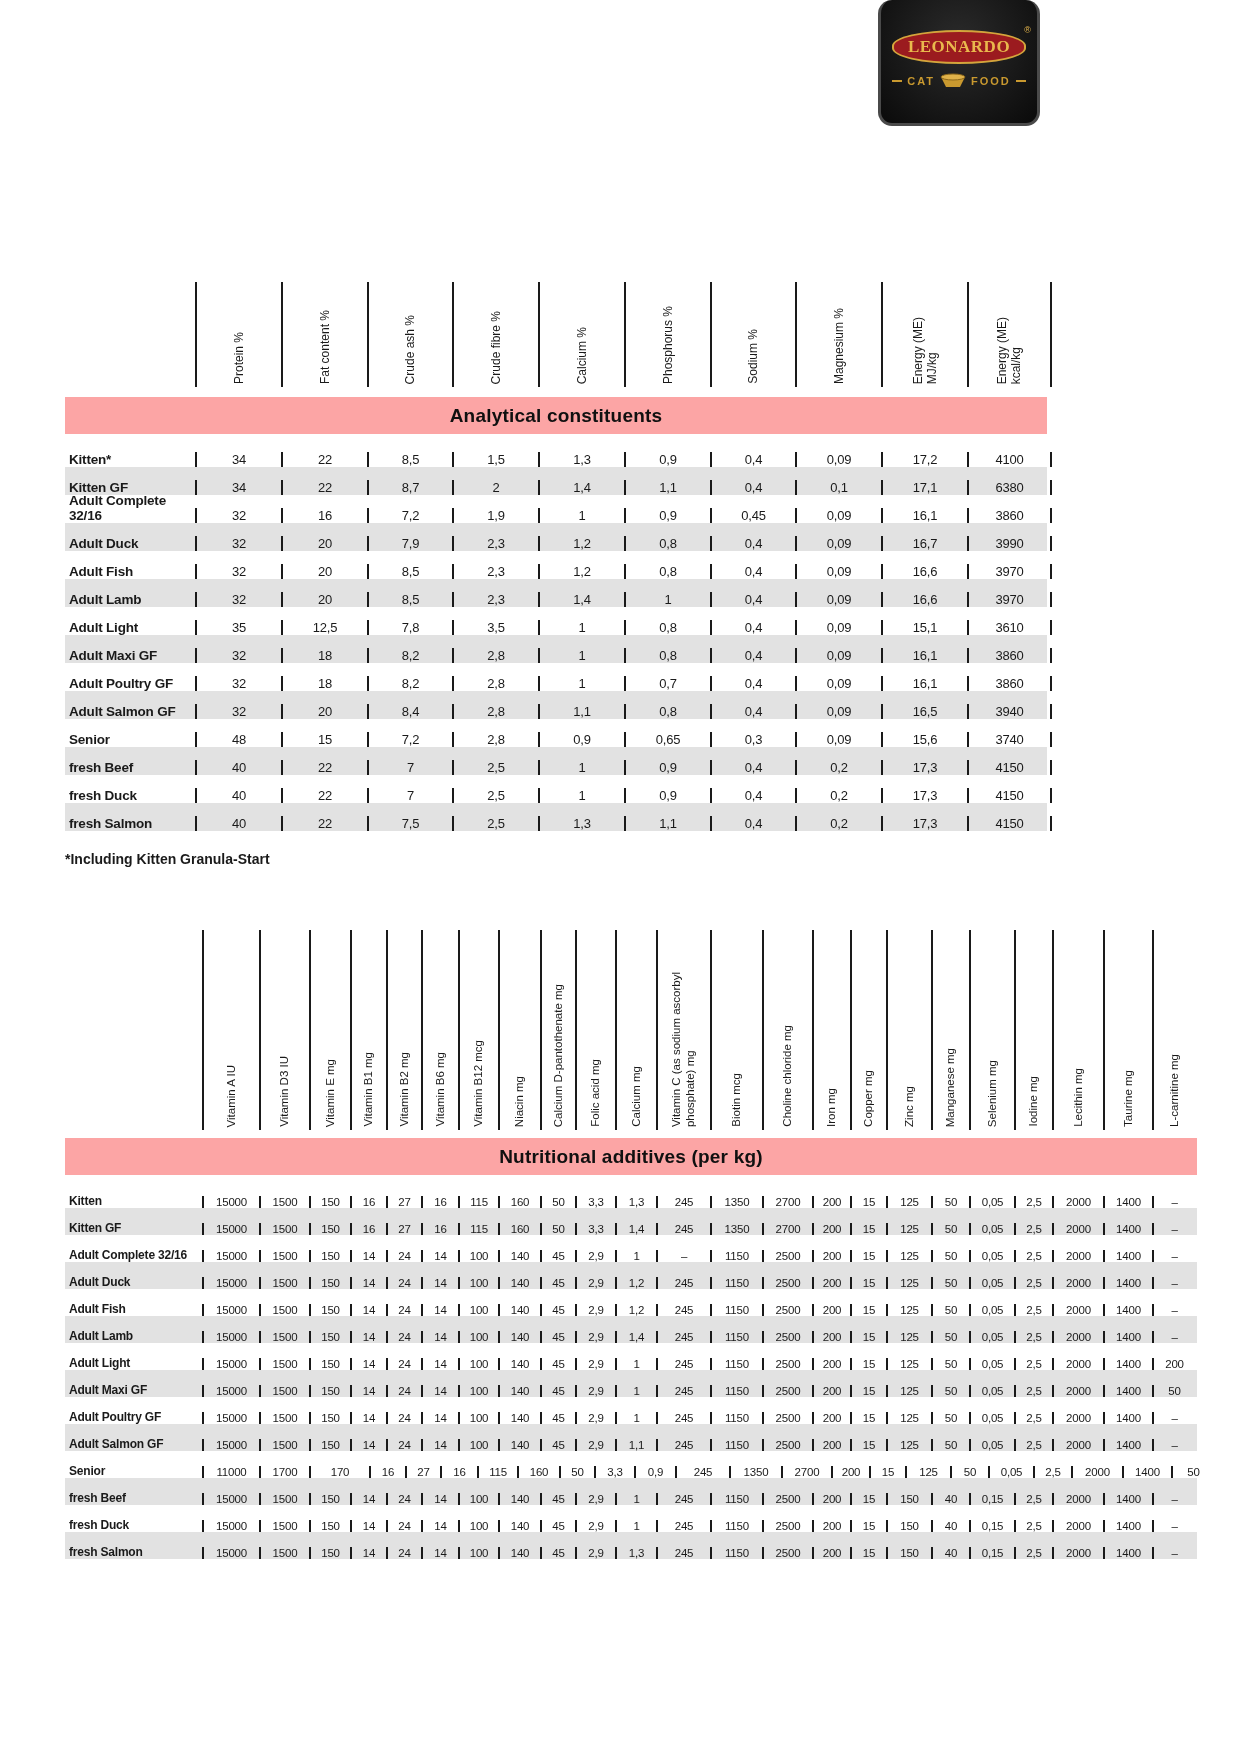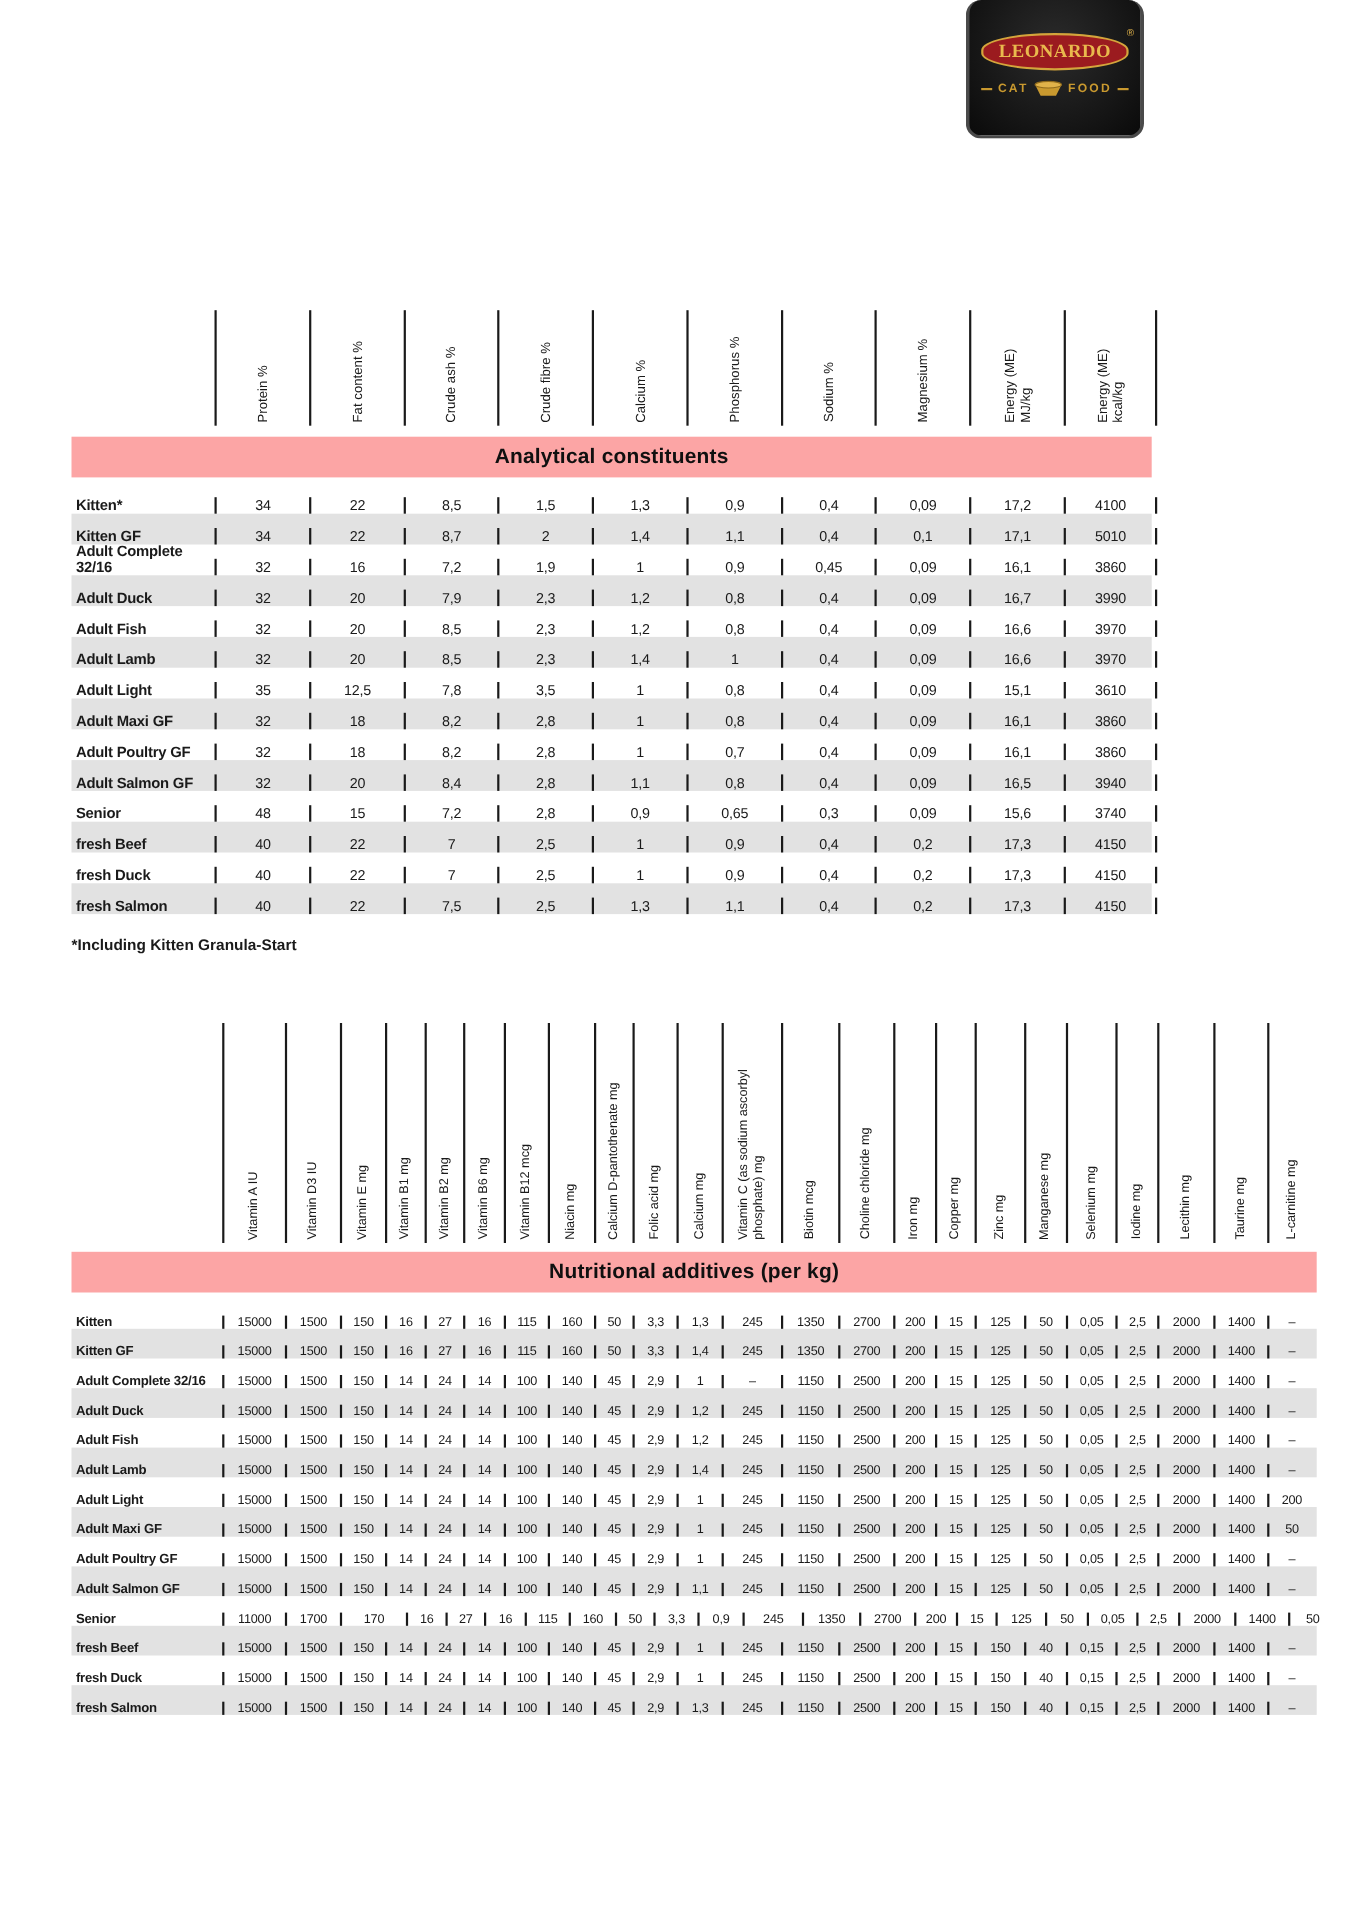--- a/index.html
+++ b/index.html
@@ -150,21 +150,21 @@
           <div class="rlabel" style="width: 130px;">Kitten GF</div>
           <div class="cell" style="width: 86px;">34</div>
           <div class="cell" style="width: 86px;">22</div>
           <div class="cell" style="width: 85px;">8,7</div>
           <div class="cell" style="width: 86px;">2</div>
           <div class="cell" style="width: 86px;">1,4</div>
           <div class="cell" style="width: 86px;">1,1</div>
           <div class="cell" style="width: 85px;">0,4</div>
           <div class="cell" style="width: 86px;">0,1</div>
           <div class="cell" style="width: 86px;">17,1</div>
-          <div class="cell rb" style="width: 85px;">5010</div>
+          <div class="cell rb" style="width: 85px;">6380</div>
         </div>
         <div class="row">
           <div class="rlabel" style="width: 130px;">Adult Complete 32/16</div>
           <div class="cell" style="width: 86px;">32</div>
           <div class="cell" style="width: 86px;">16</div>
           <div class="cell" style="width: 85px;">7,2</div>
           <div class="cell" style="width: 86px;">1,9</div>
           <div class="cell" style="width: 86px;">1</div>
           <div class="cell" style="width: 86px;">0,9</div>
           <div class="cell" style="width: 85px;">0,45</div>

